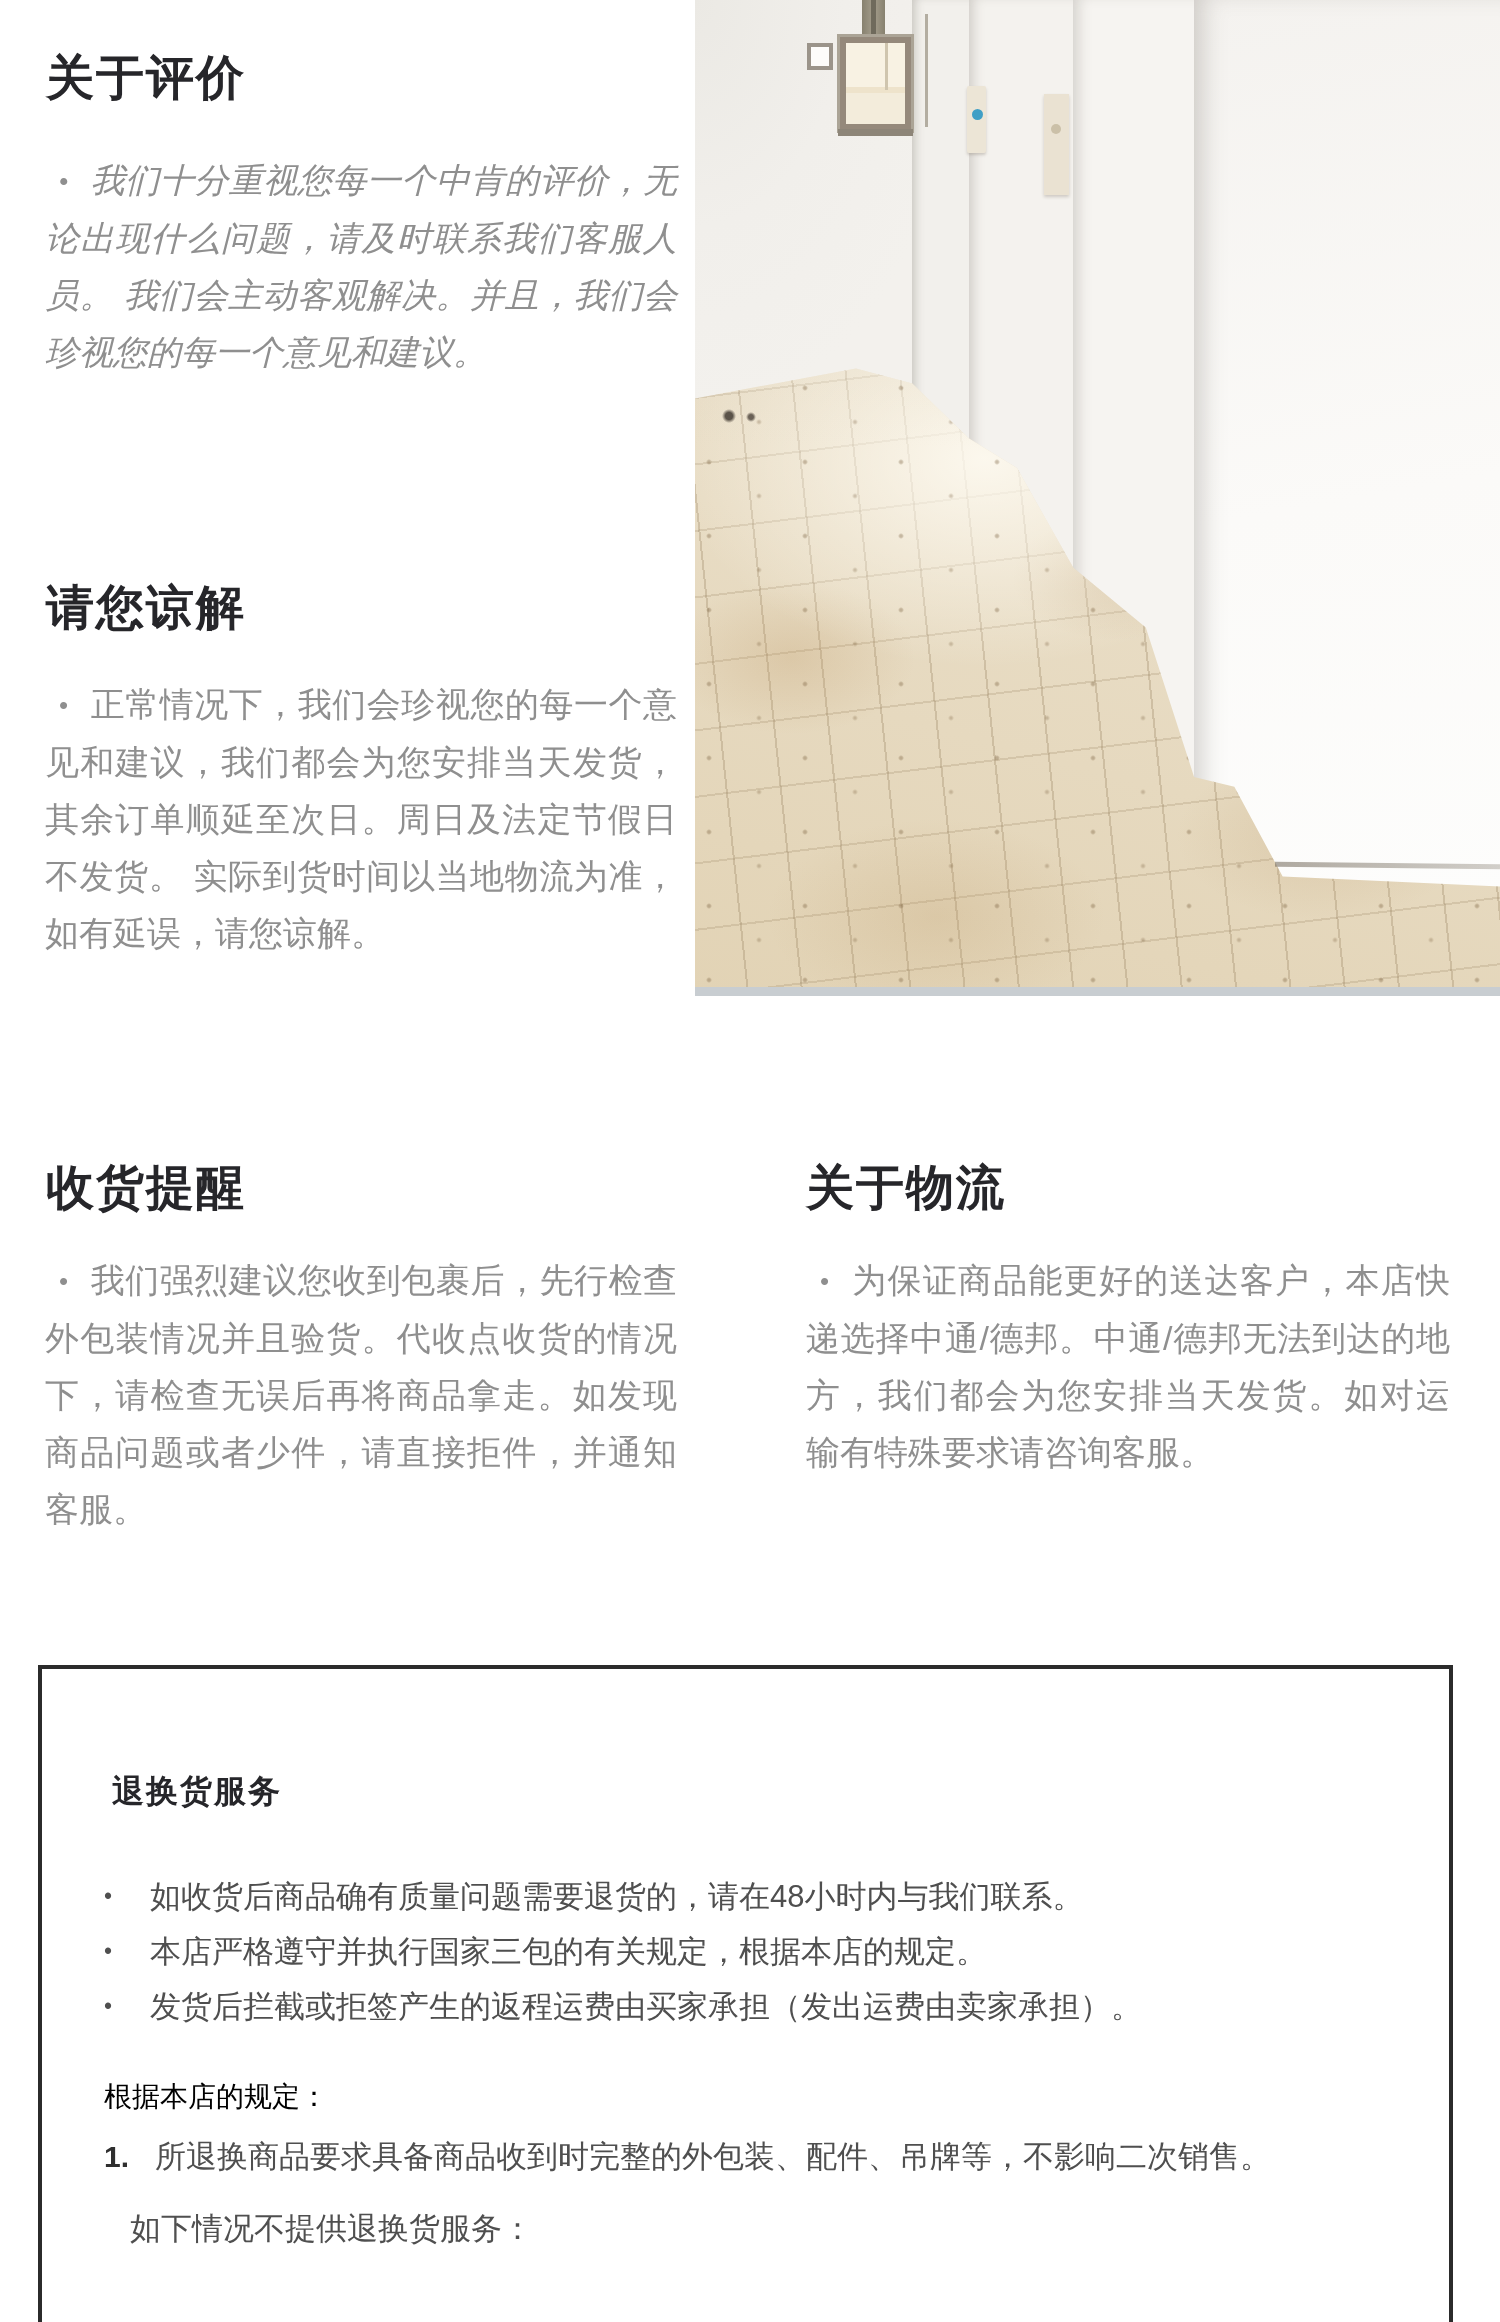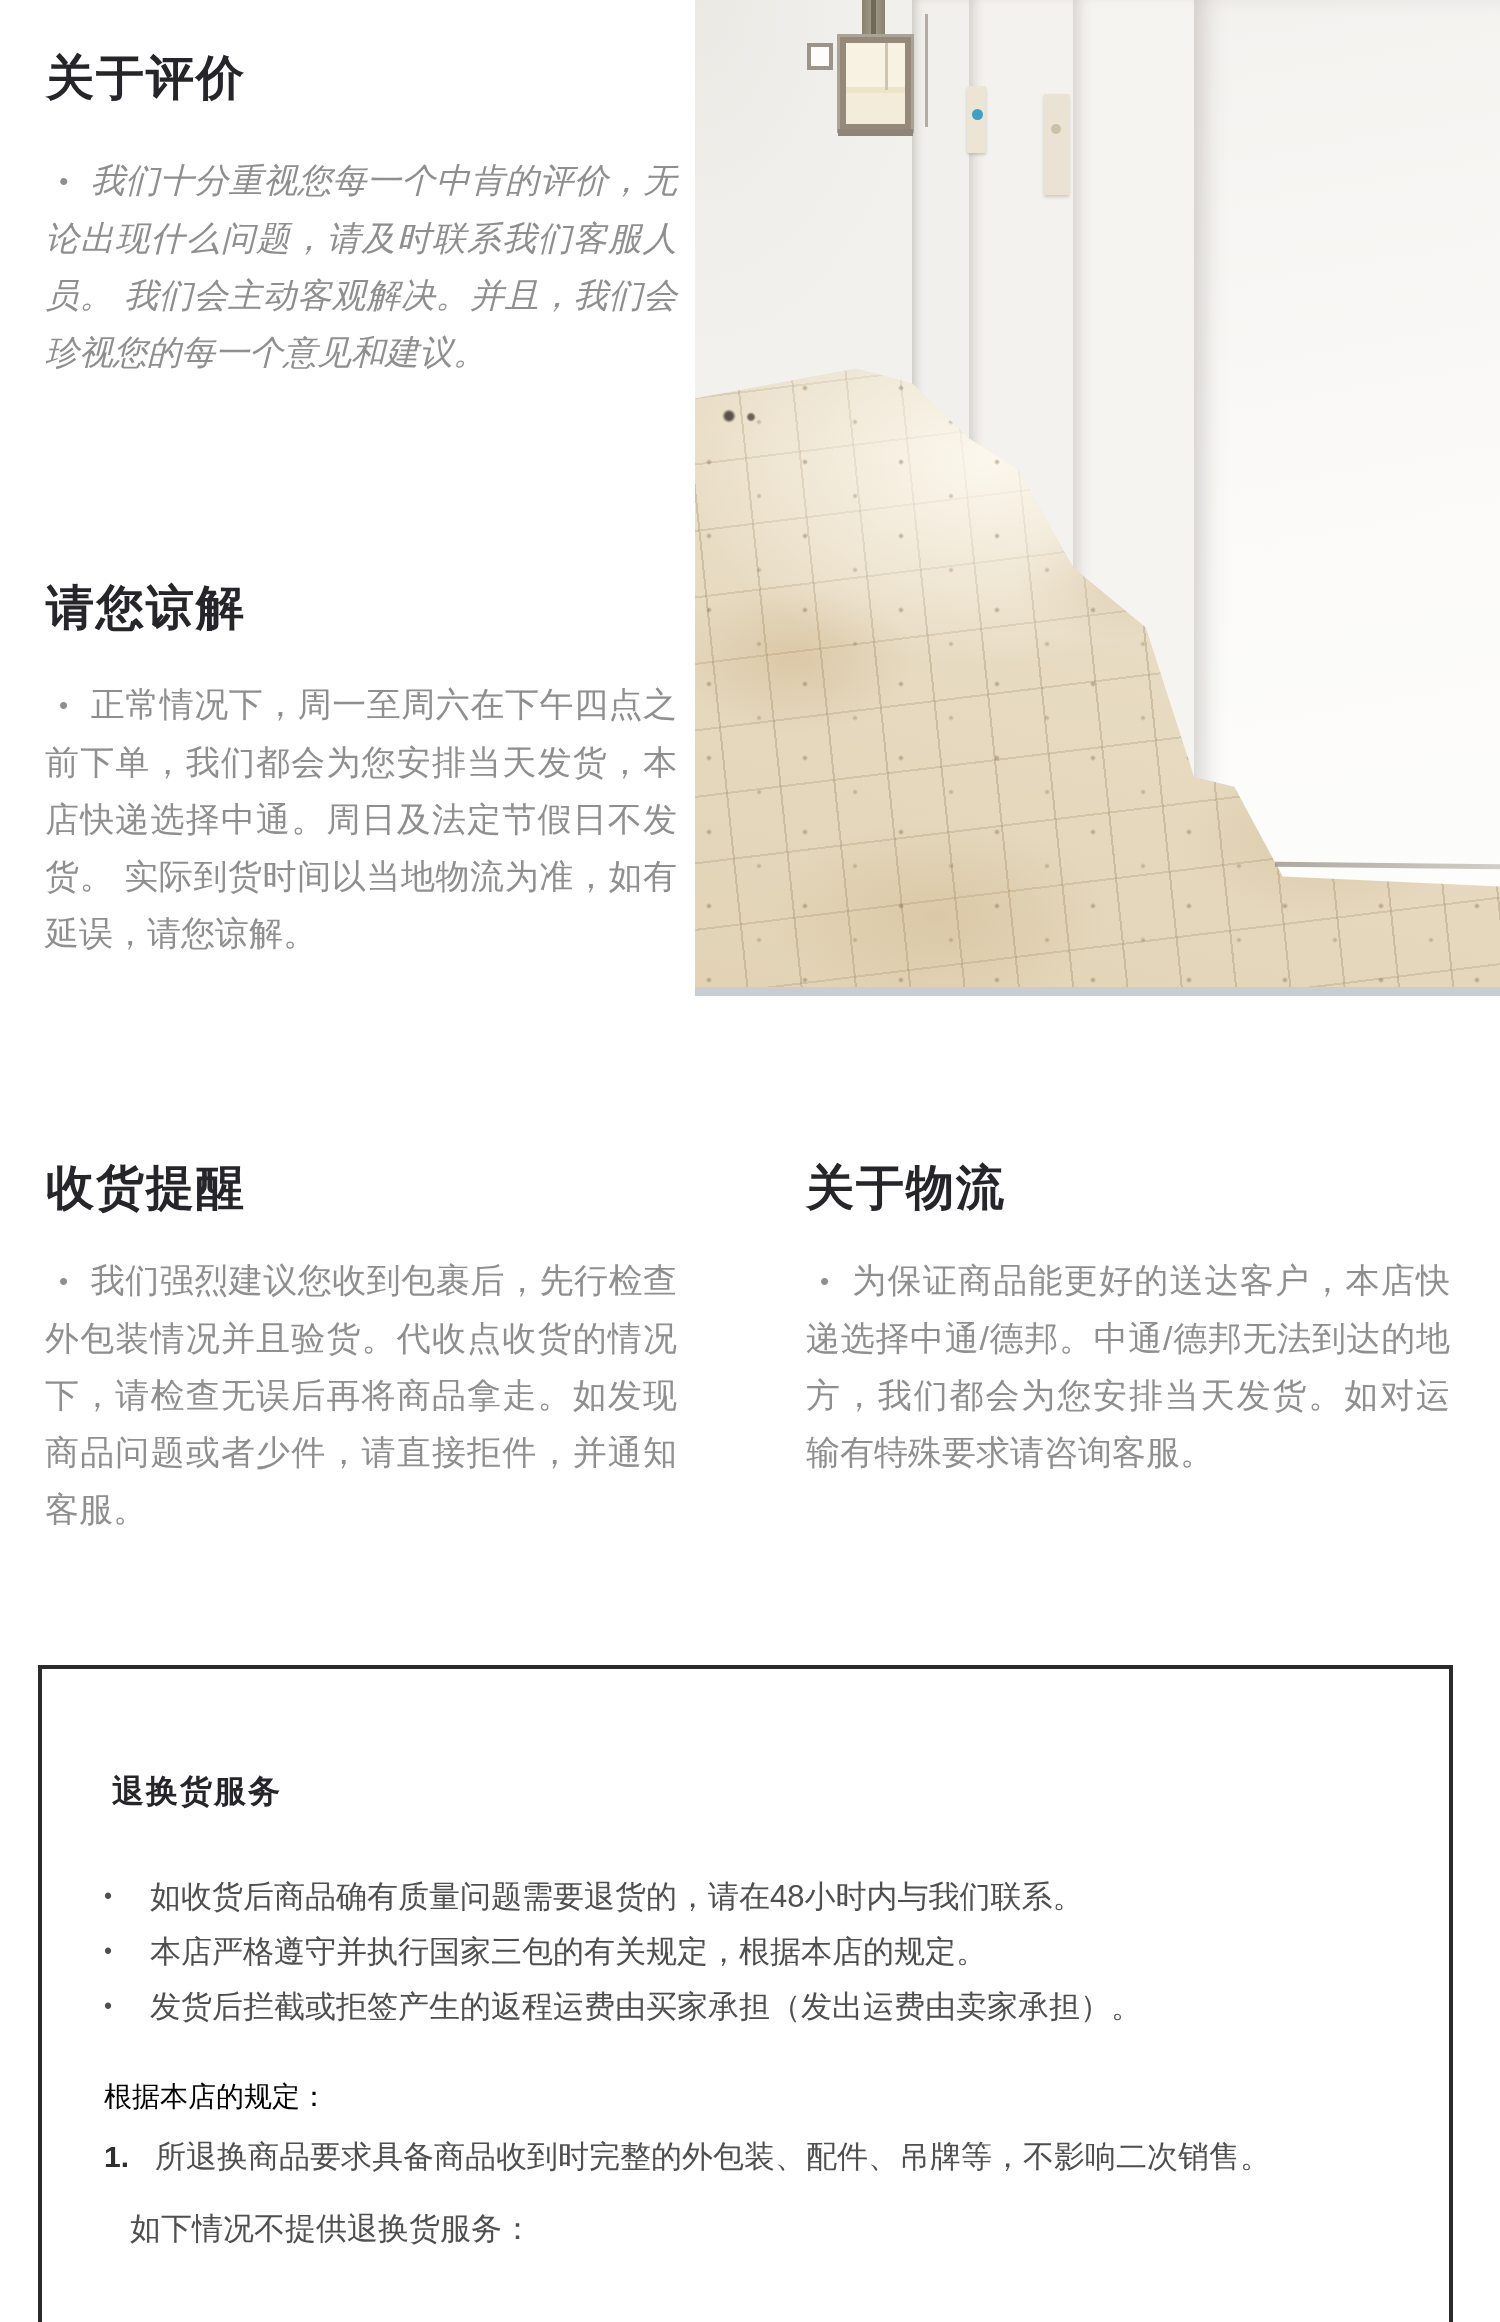--- a/index.html
+++ b/index.html
@@ -96,21 +96,21 @@
 </style>
 </head>
 <body>
 
 <div class="page">
 
   <h2 class="sec-title" id="t-reviews">关于评价</h2>
   <p class="para" id="p-reviews"><span class="b-mark">•</span><span class="b-gap"></span><span>我们十分重视您每一个中肯的评价，无论出现什么问题，请及时联系我们客服人员。 我们会主动客观解决。并且，我们会珍视您的每一个意见和建议。</span></p>
 
   <h2 class="sec-title" id="t-shipping">请您谅解</h2>
-  <p class="para" id="p-shipping"><span class="b-mark">•</span><span class="b-gap"></span><span>正常情况下，周一至周六在下午四点之前下单，我们都会为您安排当天发货，本店快递选择中通。周日及法定节假日不发货。 实际到货时间以当地物流为准，如有延误，请您谅解。</span></p>
+  <p class="para" id="p-shipping"><span class="b-mark">•</span><span class="b-gap"></span><span>正常情况下，我们会珍视您的每一个意见和建议，我们都会为您安排当天发货，其余订单顺延至次日。周日及法定节假日不发货。 实际到货时间以当地物流为准，如有延误，请您谅解。</span></p>
 
   <h2 class="sec-title" id="t-receiving">收货提醒</h2>
   <p class="para" id="p-receiving"><span class="b-mark">•</span><span class="b-gap"></span><span>我们强烈建议您收到包裹后，先行检查外包装情况并且验货。代收点收货的情况下，请检查无误后再将商品拿走。如发现商品问题或者少件，请直接拒件，并通知客服。</span></p>
 
   <h2 class="sec-title" id="t-logistics">关于物流</h2>
   <p class="para" id="p-logistics"><span class="b-mark">•</span><span class="b-gap"></span><span>为保证商品能更好的送达客户，本店快递选择中通/德邦。中通/德邦无法到达的地方，我们都会为您安排当天发货。如对运输有特殊要求请咨询客服。</span></p>
 
   <div id="photo">
     <div class="wall-far"></div>
     <div class="wall-mid1"></div>

